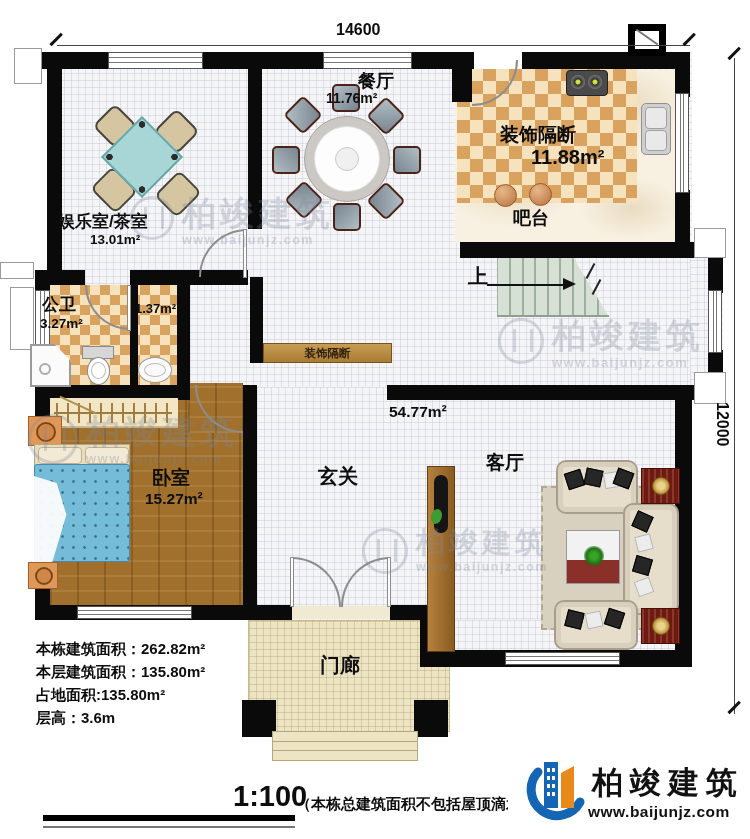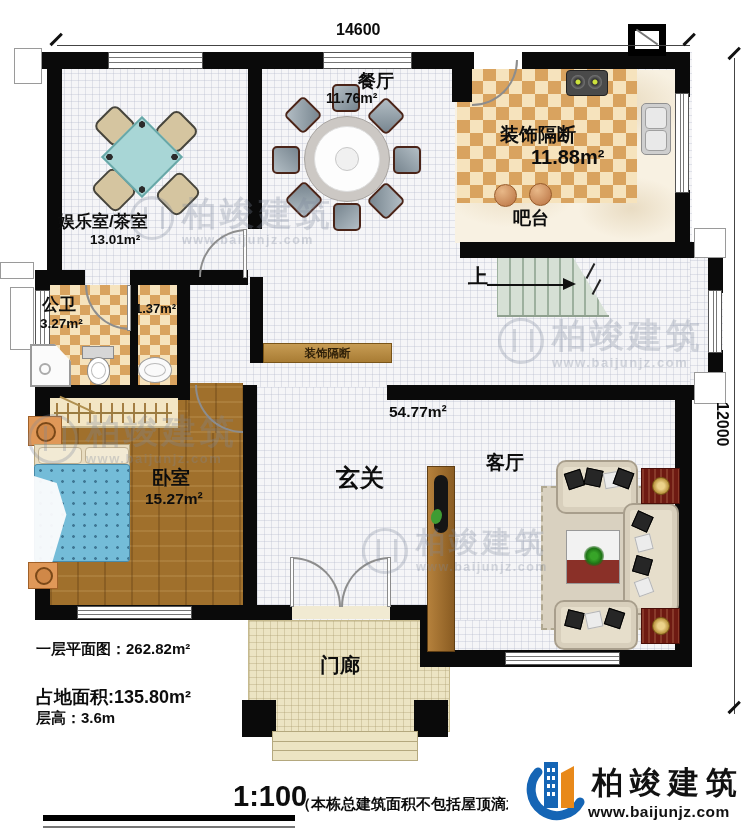--- a/index.html
+++ b/index.html
@@ -281,37 +281,38 @@
   <span class="lbl" style="left:358px;top:71px;font-size:18px">餐厅</span>
   <span class="lbl" style="left:326px;top:91px;font-size:14px">11.76m²</span>
   <span class="lbl" style="left:500px;top:124px;font-size:19px">装饰隔断</span>
   <span class="lbl" style="left:531px;top:146px;font-size:20px">11.88m²</span>
   <span class="lbl" style="left:513px;top:208px;font-size:18px">吧台</span>
   <span class="lbl" style="left:42px;top:295px;font-size:17px">公卫</span>
   <span class="lbl" style="left:40px;top:316px;font-size:13.5px">3.27m²</span>
   <span class="lbl" style="left:135px;top:302px;font-size:13px">1.37m²</span>
   <span class="lbl" style="left:152px;top:467px;font-size:19px;color:#0d0d0d">卧室</span>
   <span class="lbl" style="left:145px;top:490px;font-size:15.5px">15.27m²</span>
-  <span class="lbl" style="left:336px;top:465px;font-size:24px">玄关</span>
+  <span class="lbl" style="left:318px;top:465px;font-size:20px">玄关</span>
   <span class="lbl" style="left:486px;top:452px;font-size:19px">客厅</span>
   <span class="lbl" style="left:320px;top:654px;font-size:20px">门廊</span>
   <span class="lbl" style="left:389px;top:403px;font-size:15.5px">54.77m²</span>
   <span class="lbl" style="left:468px;top:265px;font-size:20px">上</span>
 
   <div class="abs" style="left:57px;top:45px;width:633px;height:1px;background:#444"></div>
   <div class="tick" style="left:48px;top:38px"></div>
   <div class="tick" style="left:681px;top:38px"></div>
   <span class="lbl" style="left:336px;top:21px;font-size:16px">14600</span>
   <div class="abs" style="left:734px;top:58px;width:1px;height:656px;background:#444"></div>
   <div class="tick" style="left:726px;top:52px"></div>
   <div class="tick" style="left:726px;top:706px"></div>
   <span class="lbl" style="left:731px;top:402px;font-size:16px;transform:rotate(90deg);transform-origin:top left">12000</span>
 
-  <span class="lbl" style="left:36px;top:641px;font-size:15px">一层平面图：262.82m²</span>
-  <span class="lbl" style="left:36px;top:687px;font-size:18px">占地面积:135.80m²</span>
+  <span class="lbl" style="left:36px;top:641px;font-size:15px">本栋建筑面积：262.82m²</span>
+  <span class="lbl" style="left:36px;top:664px;font-size:15px">本层建筑面积：135.80m²</span>
+  <span class="lbl" style="left:36px;top:687px;font-size:15px">占地面积:135.80m²</span>
   <span class="lbl" style="left:36px;top:710px;font-size:15px">层高：3.6m</span>
 
   <span class="lbl" style="left:233px;top:780px;font-size:29px">1:100</span>
   <div class="abs" style="left:43px;top:815px;width:252px;height:6px;background:#000"></div>
   <div class="abs" style="left:43px;top:826px;width:252px;height:2px;background:#777"></div>
   <span class="lbl" style="left:296px;top:796px;font-size:15px">（本栋总建筑面积不包括屋顶滴水面积：15.6㎡）</span>
 
   <div style="position:absolute;left:508px;top:756px;width:242px;height:76px;background:#fff">
     <svg width="72" height="68" viewBox="0 0 72 68" style="position:absolute;left:6px;top:4px">
       <path d="M24 12 A26 26 0 1 0 66 42" fill="none" stroke="#1565b5" stroke-width="9" stroke-linecap="round"></path>

